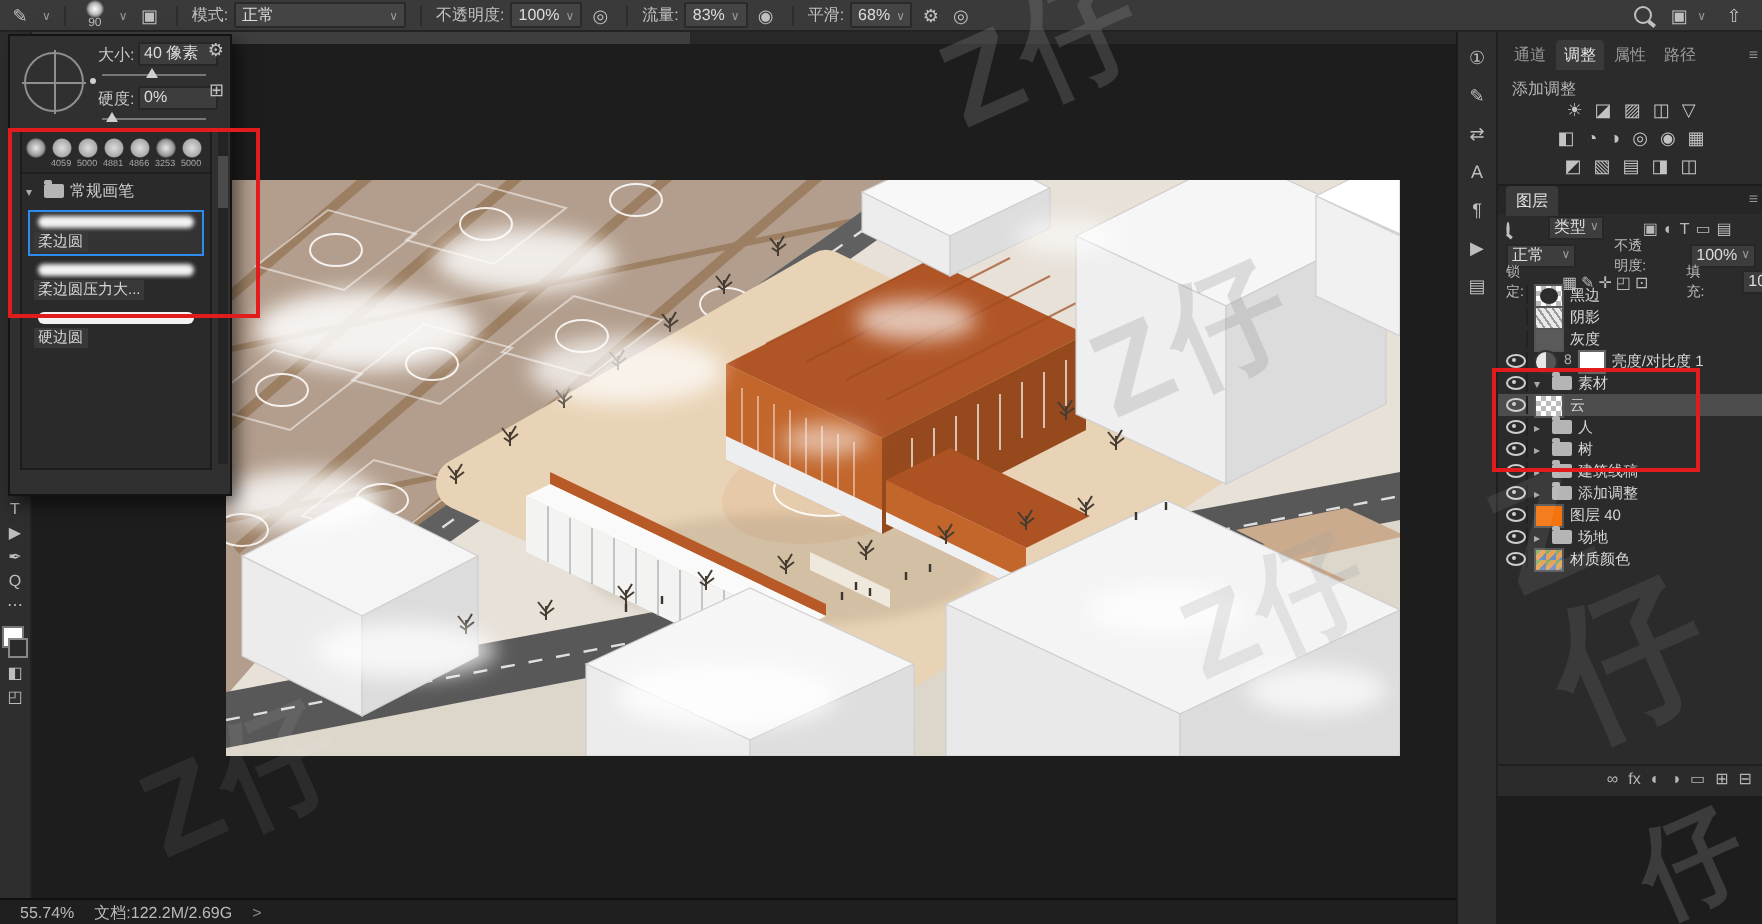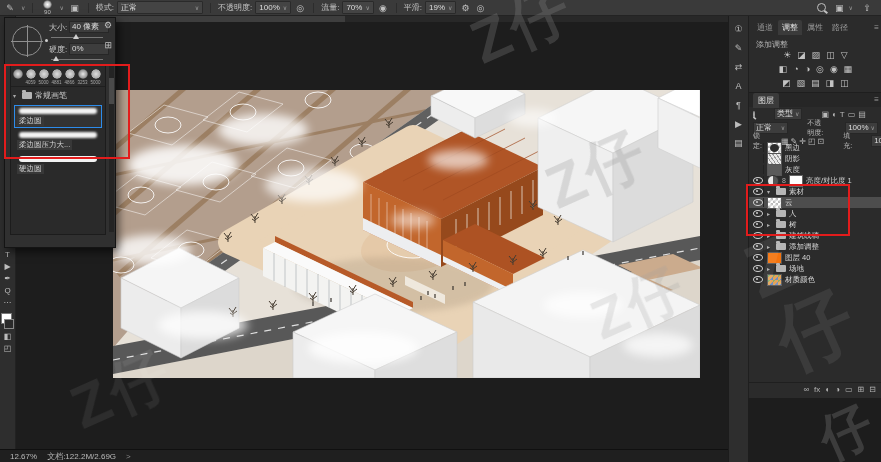--- a/index.html
+++ b/index.html
@@ -134,30 +134,30 @@
     <span class="field">
       <span>100%</span>
         <span class="caret">∨</span>
     </span>
     <span class="obicon">◎</span>
   </span>
   <span class="vsep"></span>
   <span class="obgroup">
     <span>流量:</span>
     <span class="field">
-      <span>70%</span>
+      <span>83%</span>
         <span class="caret">∨</span>
     </span>
     <span class="obicon">◉</span>
   </span>
   <span class="vsep"></span>
   <span class="obgroup">
     <span>平滑:</span>
     <span class="field">
-      <span>19%</span>
+      <span>68%</span>
         <span class="caret">∨</span>
     </span>
     <span class="obicon">⚙</span>
     <span class="obicon">◎</span>
   </span>
   <span id="ob-right">
     <span class="mag"></span>
     <span class="obgroup">
       <span class="obicon">▣</span>
       <span class="caret">∨</span>
@@ -662,21 +662,21 @@
       <span class="lbicon">fx</span>
       <span class="lbicon">◐</span>
       <span class="lbicon">◑</span>
       <span class="lbicon">▭</span>
       <span class="lbicon">⊞</span>
       <span class="lbicon">⊟</span>
     </div>
 </div>
 
 <div id="statusbar" class="abs">
-  <span>12.67%</span>
+  <span>55.74%</span>
   <span>文档:122.2M/2.69G</span>
   <span style="color:#8a8a8a">&gt;</span>
 </div>
 
 <div class="ann" style="left: 4px; top: 64px; width: 122px; height: 91px; border-color: rgb(226, 28, 28);"></div>
 <div class="ann" style="left: 746px; top: 184px; width: 100px; height: 48px; border-color: rgb(226, 28, 28);"></div>
 
 <span class="wm" style="left: 470px; top: -5px; font-size: 60px; color: rgba(140, 140, 140, 0.28);">Z仔</span>
 <span class="wm" style="left: 545px; top: 140px; font-size: 60px; color: rgba(140, 140, 140, 0.25);">Z仔</span>
 <span class="wm" style="left: 590px; top: 275px; font-size: 56px; color: rgba(160, 160, 160, 0.22);">Z仔</span>

